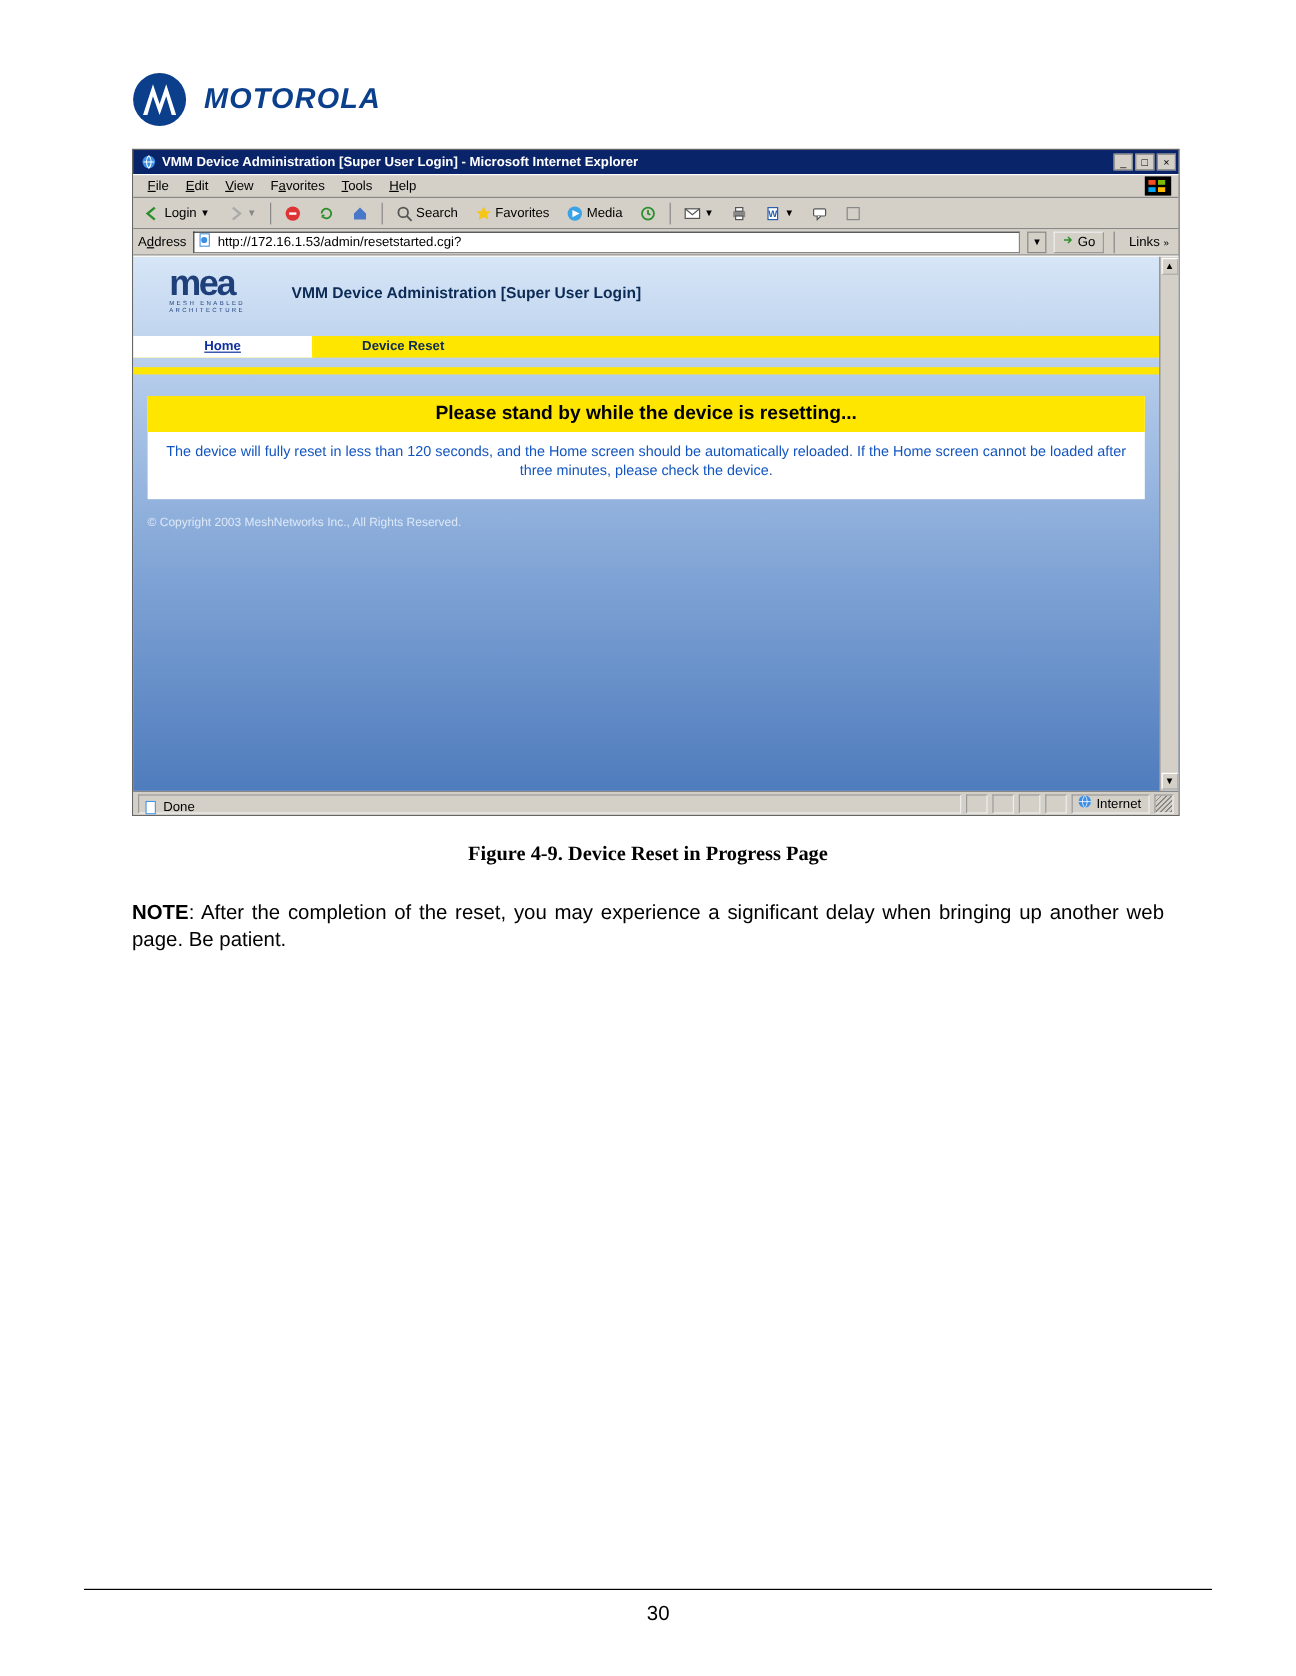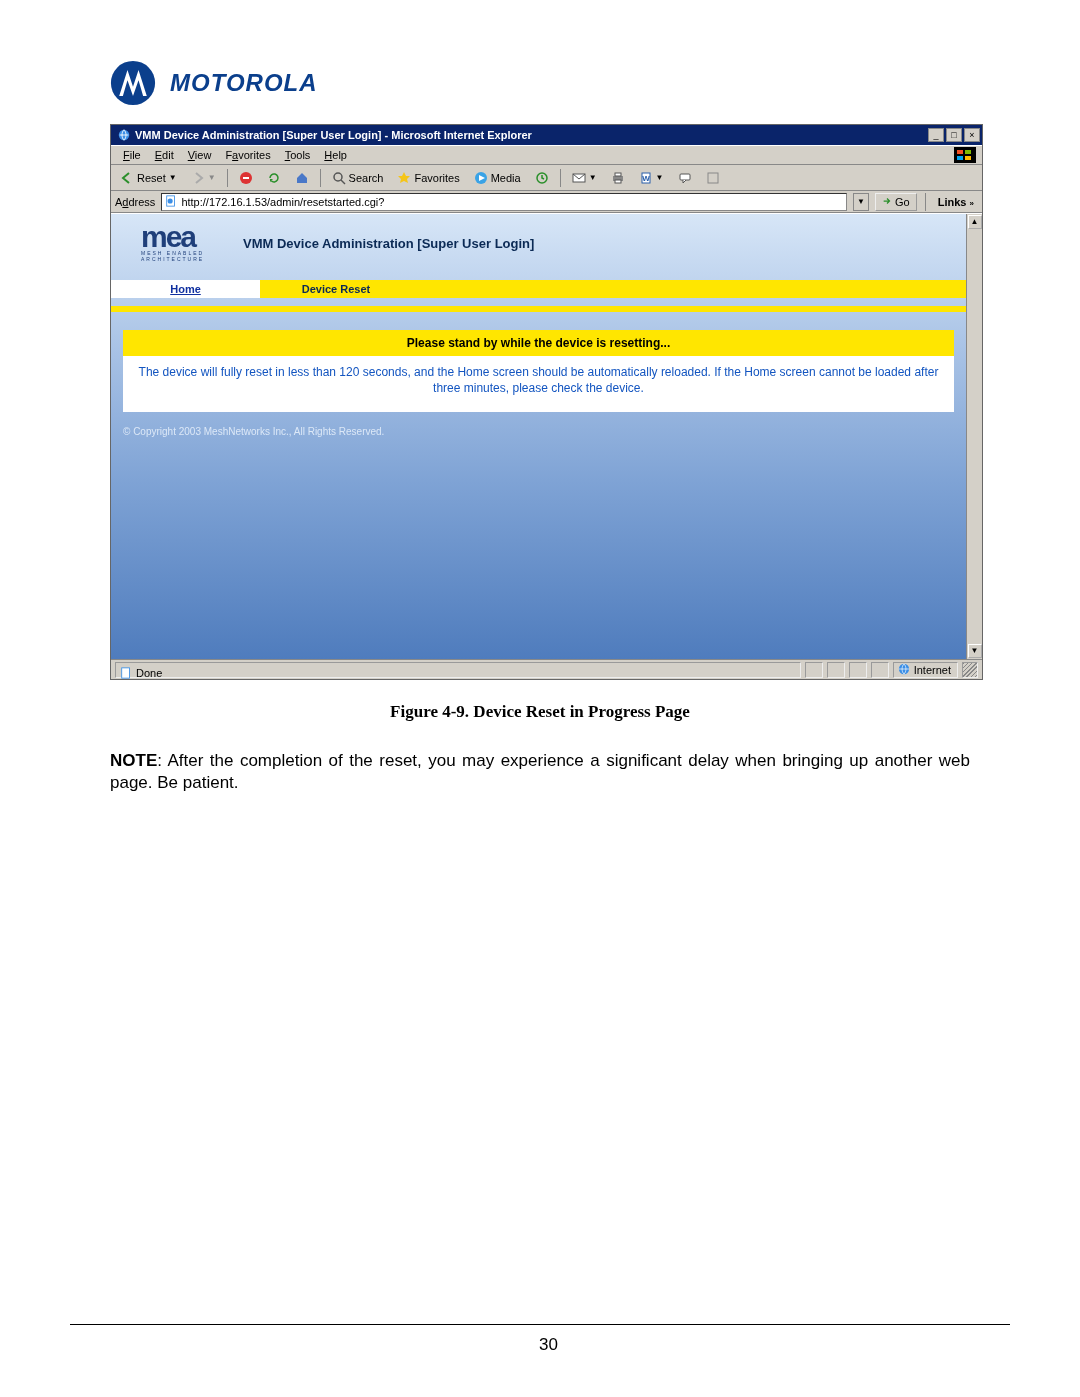--- a/index.html
+++ b/index.html
@@ -31,21 +31,21 @@
   .tb-sep { width: 1px; height: 18px; background: #888; margin: 0 2px; }
   .tb-icon { width: 14px; height: 14px; display: inline-block; }
   .tb-caret { font-size: 8px; }
 
   .addrbar { height: 22px; background: #d4d0c8; border-bottom: 1px solid #888; display: flex; align-items: center; font-size: 11px; padding: 0 4px; gap: 6px; }
   .addrbar .addr-label u { text-decoration: underline; }
   .addrbar .addr-input { flex: 1; height: 18px; border: 1px inset #888; background: #fff; display: flex; align-items: center; padding: 0 3px; gap: 4px; }
   .addrbar .addr-input input { border: none; outline: none; font-size: 11px; width: 100%; background: transparent; }
   .addrbar .addr-dd { width: 16px; height: 18px; border: 1px solid #888; background: #d4d0c8; text-align: center; font-size: 8px; line-height: 16px; }
   .addrbar .go-btn { height: 18px; border: 1px outset #eee; background: #d4d0c8; padding: 0 6px; display: inline-flex; align-items: center; gap: 3px; }
-  .addrbar .links { padding: 0 4px; font-weight: bold; }
+  .addrbar .links { padding: 0 4px; }
 
   .viewport { position: relative; height: 446px; background: linear-gradient(#d7e6f7 0%, #a9c3e6 30%, #7fa3d5 60%, #4f7cbd 100%); border-top: 1px solid #fff; display: flex; }
   .viewport-inner { flex: 1; overflow: hidden; }
   .vscroll { width: 16px; background: #d4d0c8; border-left: 1px solid #888; position: relative; }
   .vscroll .arrow { width: 14px; height: 14px; border: 1px outset #fff; background: #d4d0c8; margin: 1px auto; font-size: 8px; text-align: center; line-height: 12px; }
   .vscroll .track { position: absolute; top: 16px; bottom: 16px; left: 0; right: 0; }
   .vscroll .arrow.bottom { position: absolute; bottom: 0; left: 0; right: 0; }
 
   
   .mea-header { display: flex; align-items: center; gap: 28px; padding: 10px 18px 18px 30px; }
@@ -54,21 +54,21 @@
   .mea-logo .mea-sub { font-size: 5px; letter-spacing: 2px; color: #1f3f7a; }
   .mea-title { font-size: 13px; font-weight: bold; color: #0b2a55; }
 
   .nav-strip { background: #ffe600; height: 18px; display: flex; align-items: stretch; font-size: 11px; }
   .nav-strip .nav-home { width: 150px; background: #fff; display: flex; align-items: center; justify-content: center; border-right: 1px solid #ffe600; }
   .nav-strip .nav-home a { color: #1030a0; font-weight: bold; text-decoration: underline; }
   .nav-strip .nav-reset { width: 150px; display: flex; align-items: center; justify-content: center; font-weight: bold; color: #0b2a55; }
   .thin-yellow { height: 6px; background: #ffe600; margin-top: 8px; }
 
   .panel { margin: 18px 12px 0 12px; background: #fff; }
-  .panel-head { background: #ffe600; text-align: center; font-size: 12px; font-weight: bold; padding: 6px 4px; color: #000; }
+  .panel-head { background: #ffe600; text-align: center; font-size: 16px; font-weight: bold; padding: 6px 4px; color: #000; }
   .panel-body { text-align: center; font-size: 12px; color: #1355c0; padding: 8px 10px 16px 10px; line-height: 1.35; }
 
   .footer-page { margin: 14px 12px 0 12px; font-size: 10px; color: #dce8f7; }
   .footer-page a { color: #dce8f7; text-decoration: underline; }
 
   .statusbar { height: 20px; background: #d4d0c8; border-top: 1px solid #888; display: flex; align-items: center; font-size: 11px; padding: 0 4px; gap: 4px; }
   .statusbar .status-left { display: flex; align-items: flex-start; gap: 4px; flex: 1; border: 1px inset #eee; height: 16px; padding: 4px 4px; }
   .statusbar .mini-pane { width: 18px; height: 16px; border: 1px inset #eee; }
   .statusbar .zone { display: flex; align-items: center; gap: 4px; border: 1px inset #eee; height: 16px; padding: 0 6px 0 4px; }
   .statusbar .grip { width: 16px; height: 16px; border: 1px inset #eee; background:
@@ -129,21 +129,21 @@
             <rect x="10" y="8" width="6" height="4" fill="#ffb900"></rect>
         </svg>
       </span>
     </div>
 
     <div class="toolbar">
       <span class="tbtn">
         <span class="tb-icon"><svg viewBox="0 0 14 14" width="14" height="14">
               <path d="M9 2 L3 7 L9 12" fill="none" stroke="#2a8f2a" stroke-width="2"></path>
             </svg></span>
-        <span>Reset</span>
+        <span>Login</span>
         <span class="tb-caret">▼</span>
       </span>
       <span class="tbtn disabled">
         <span class="tb-icon"><svg viewBox="0 0 14 14" width="14" height="14">
               <path d="M5 2 L11 7 L5 12" fill="none" stroke="#aaa" stroke-width="2"></path>
             </svg></span>
         <span class="tb-caret">▼</span>
       </span>
       <span class="tb-sep"></span>
       <span class="tbtn">

